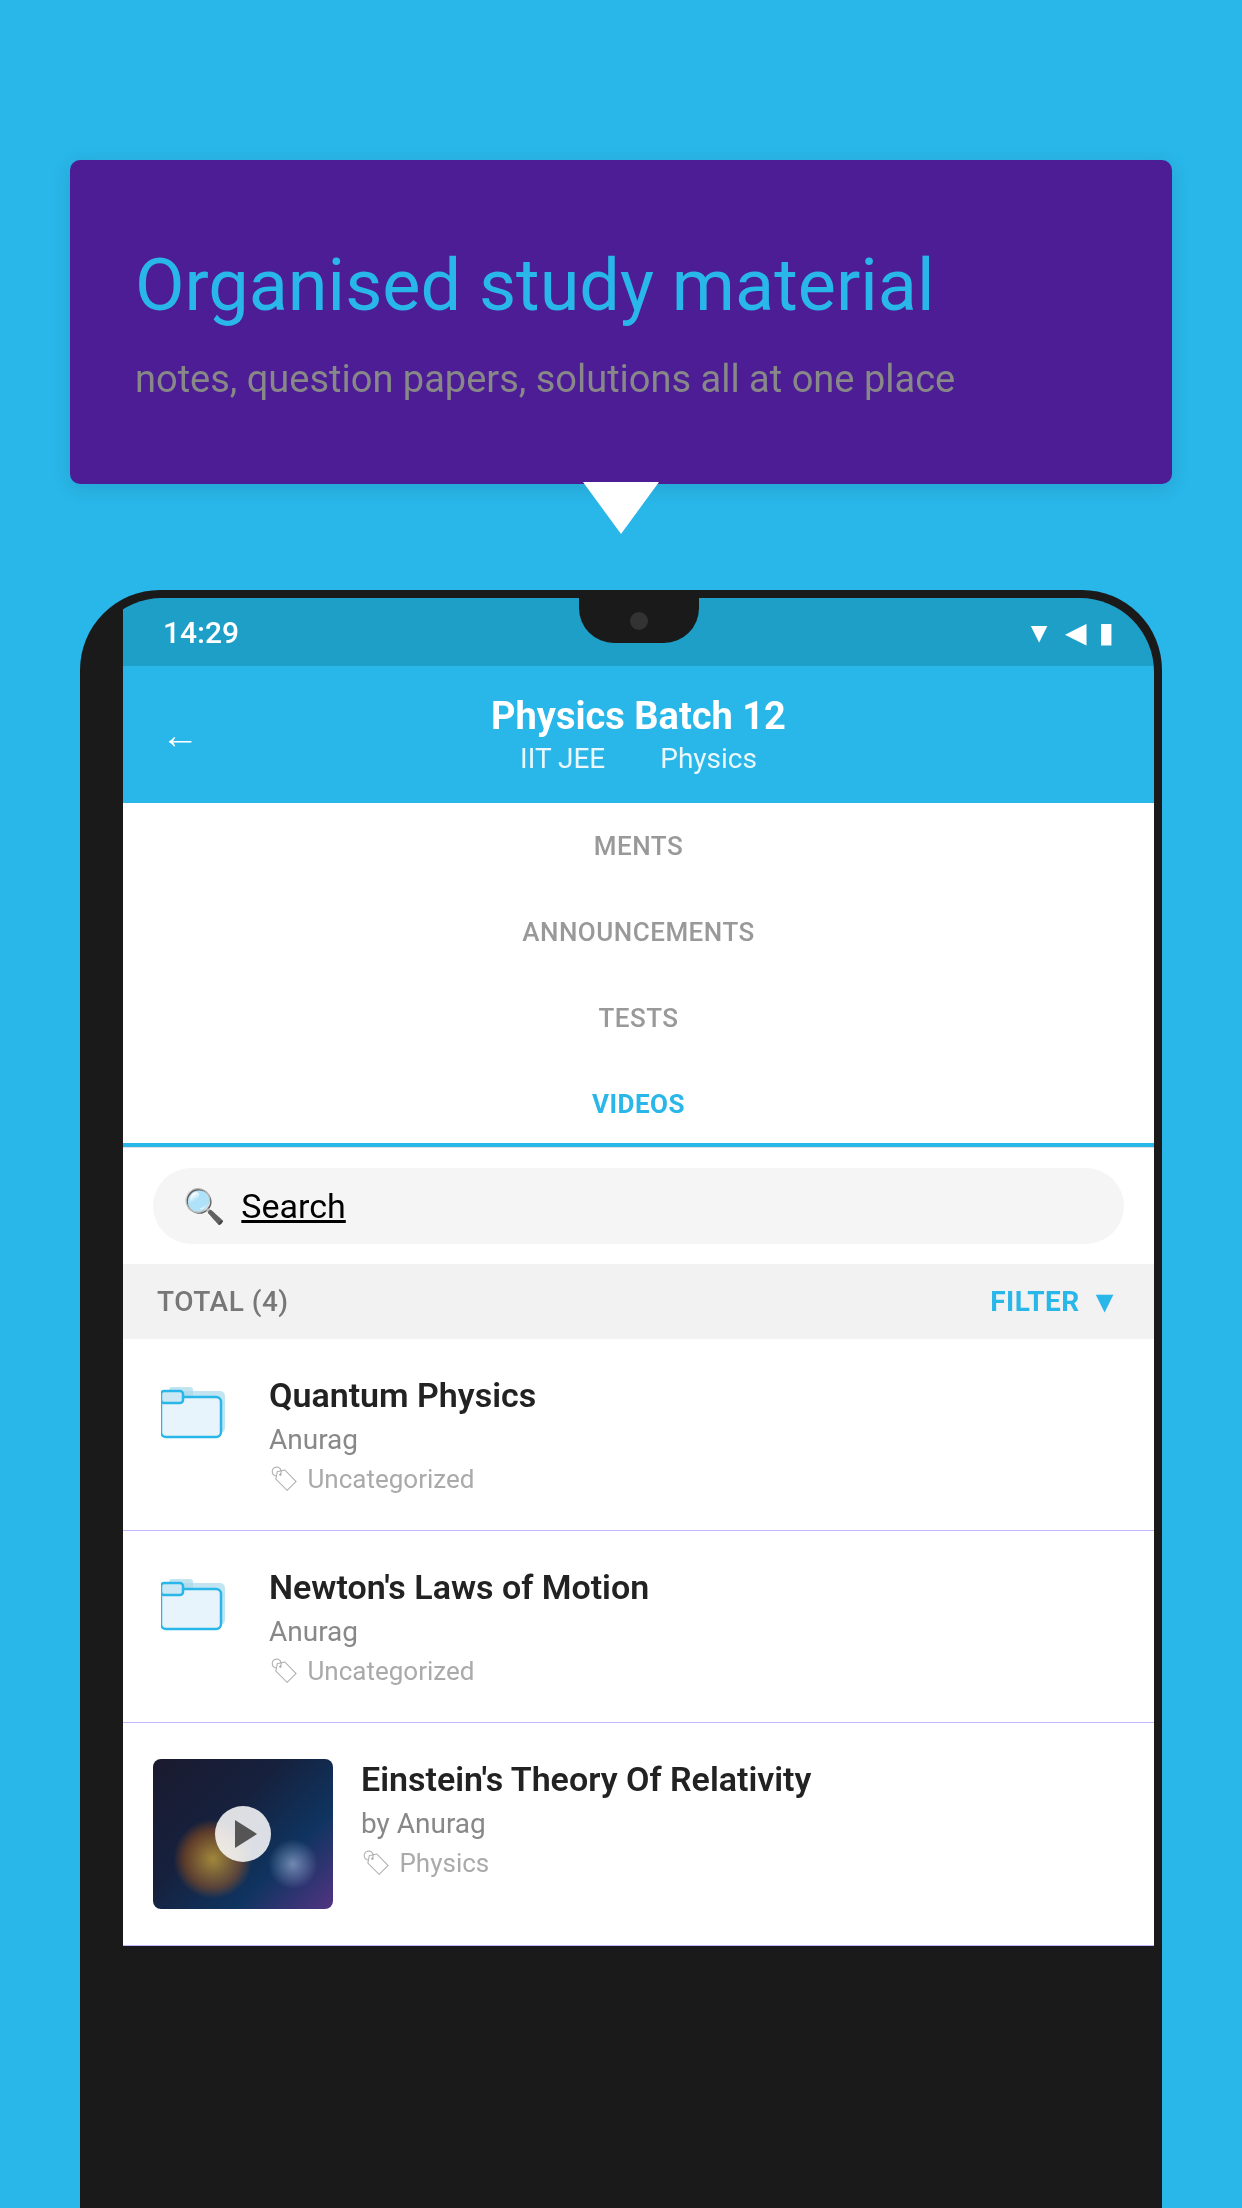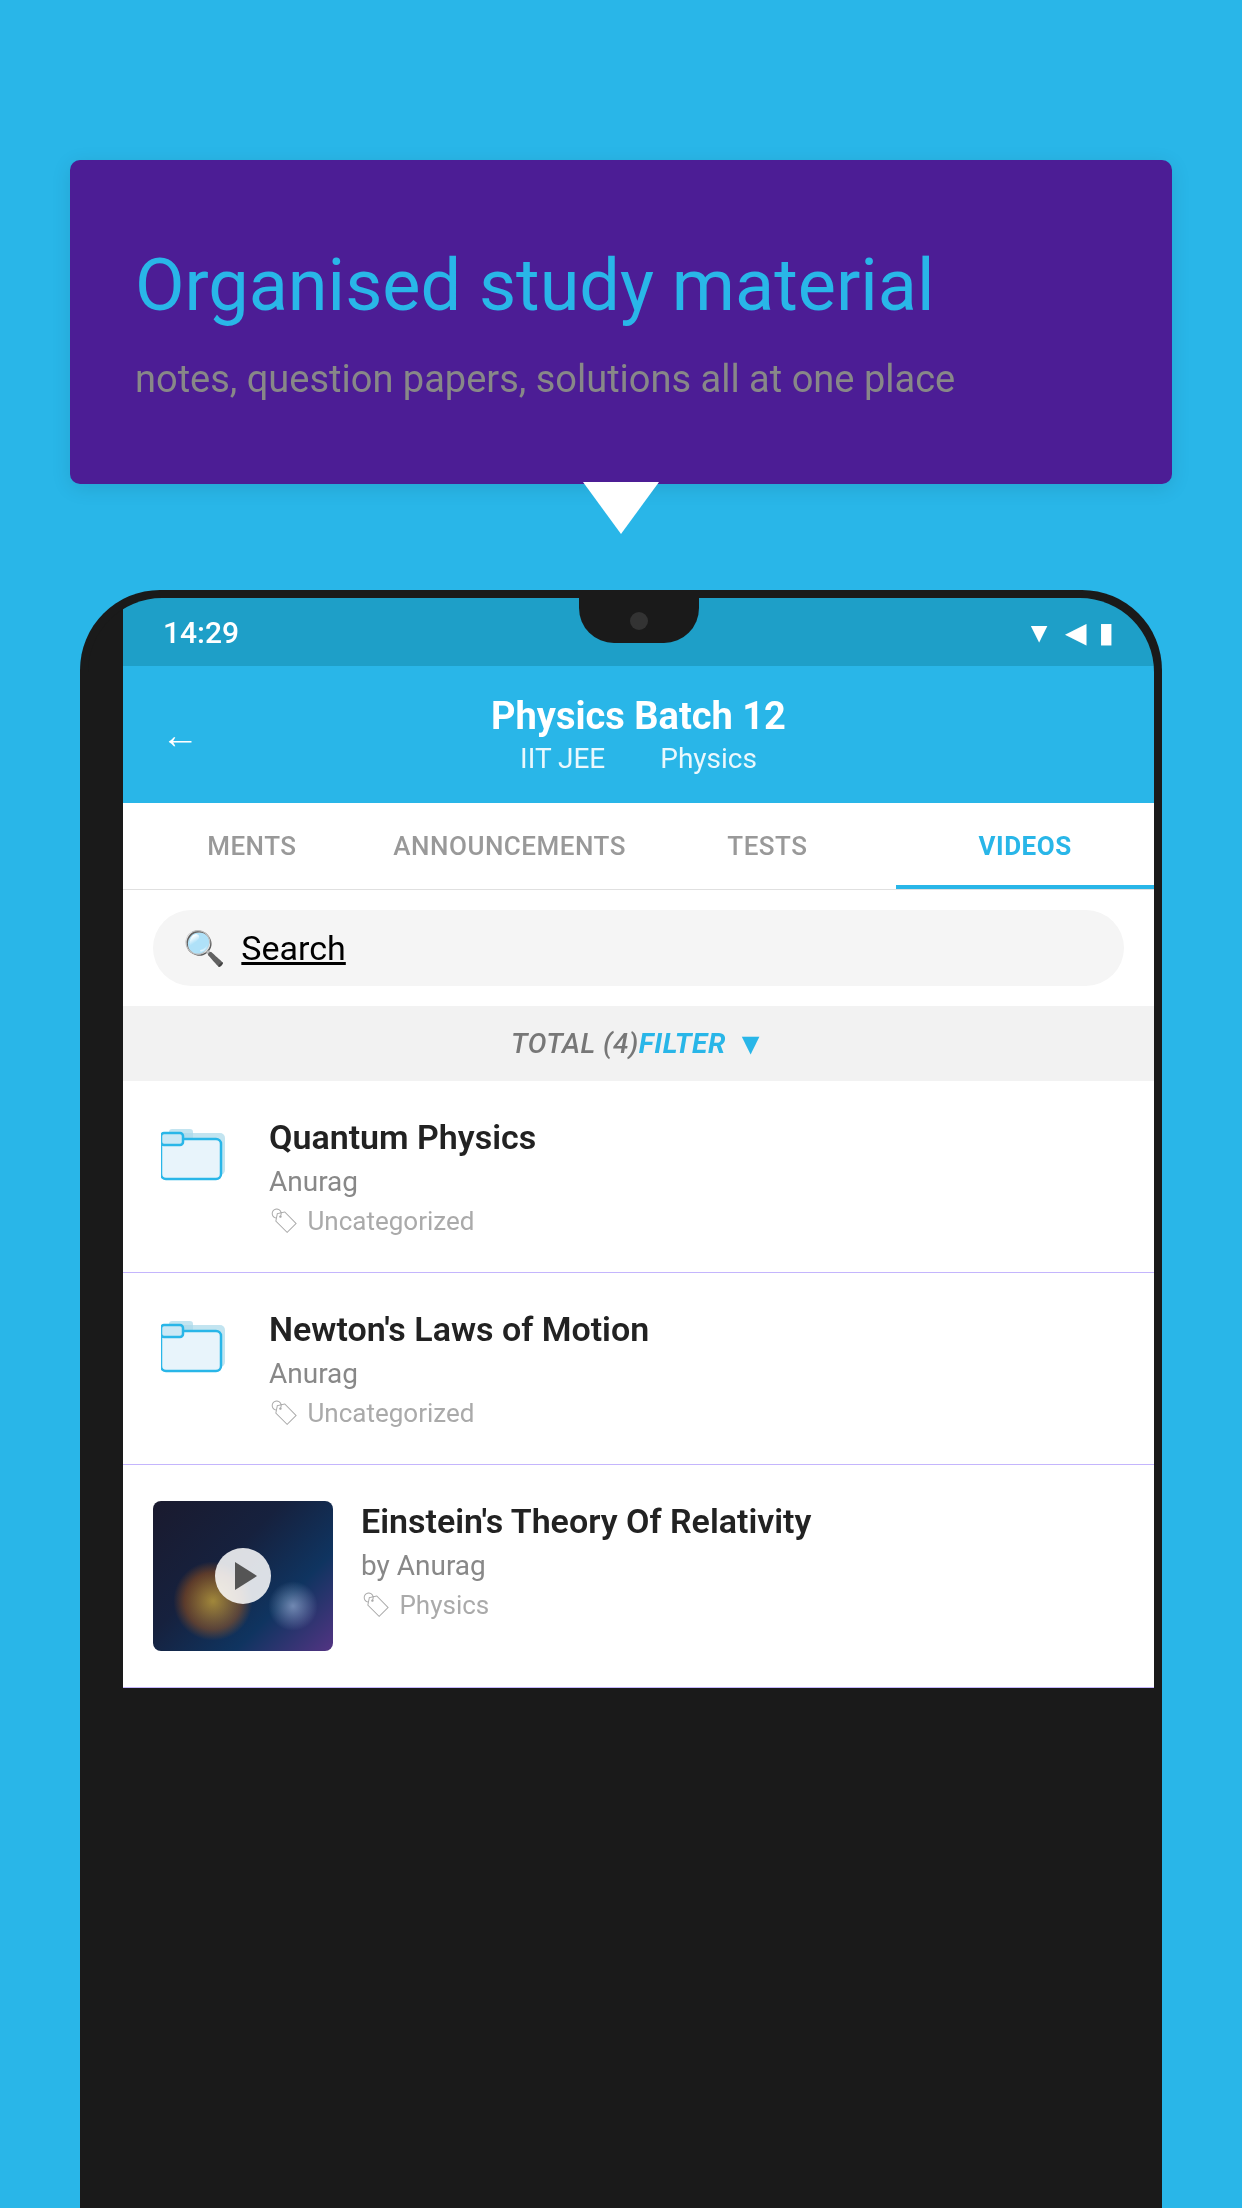--- a/index.html
+++ b/index.html
@@ -163,20 +163,21 @@
     .header-subtitle span {
       margin: 0 12px;
     }
 
     
     .tabs-bar {
       background: white;
       display: flex;
       border-bottom: 1px solid #e0e0e0;
       overflow: hidden;
+      flex-direction: column;
     }
 
     .tab-item {
       flex: 1;
       text-align: center;
       padding: 28px 8px;
       font-size: 26px;
       font-weight: 500;
       color: #999;
       letter-spacing: 0.5px;
@@ -223,23 +224,22 @@
       color: #000000;
       font-size: 34px;
       text-decoration: underline;
     }
 
     
     .filter-bar {
       background: #f2f2f2;
       display: flex;
       align-items: center;
-      justify-content: center;
+      justify-content: space-between;
       padding: 20px 34px;
-      font-style: italic;
     }
 
     .total-count {
       color: #777;
       font-size: 28px;
       font-weight: 500;
       letter-spacing: 0.5px;
     }
 
     .filter-btn {

